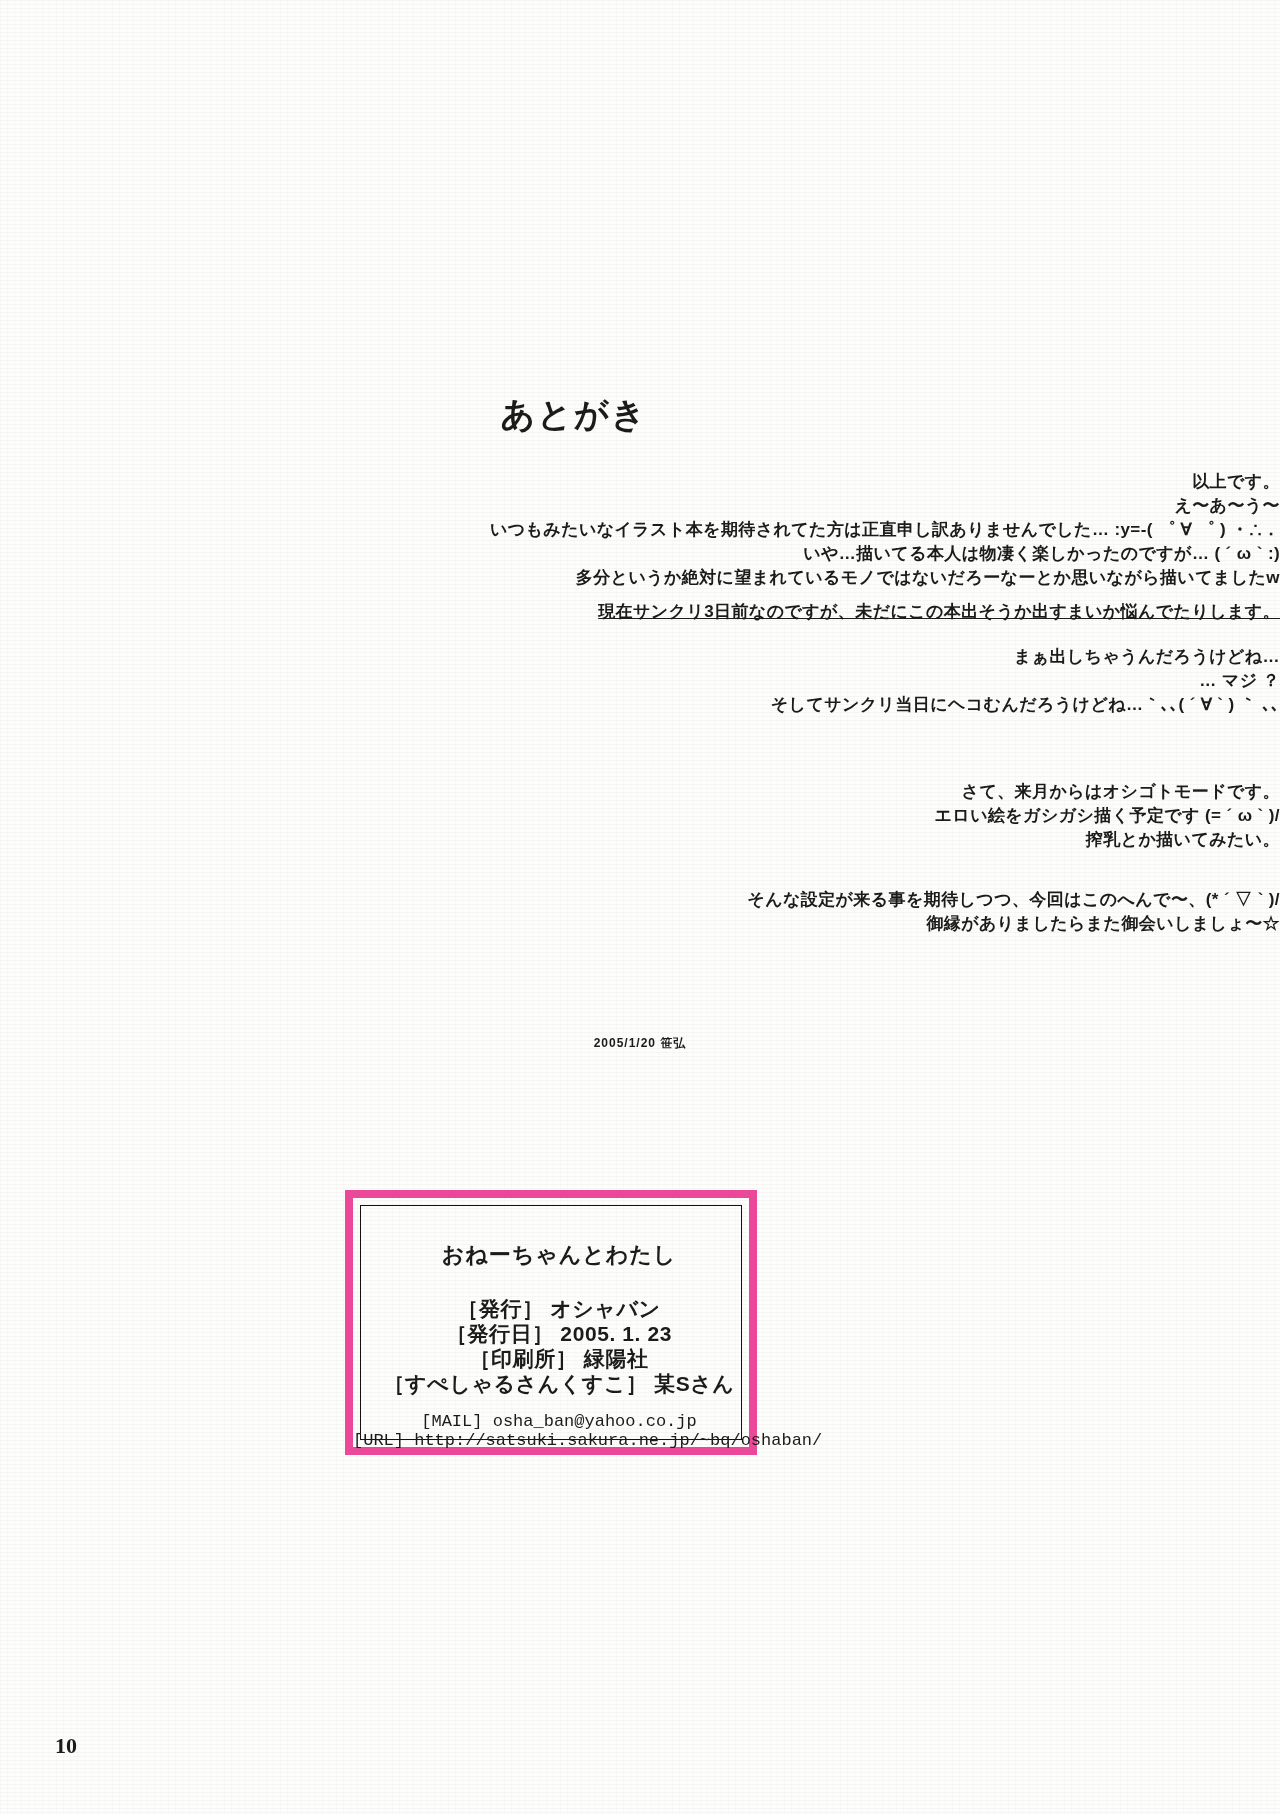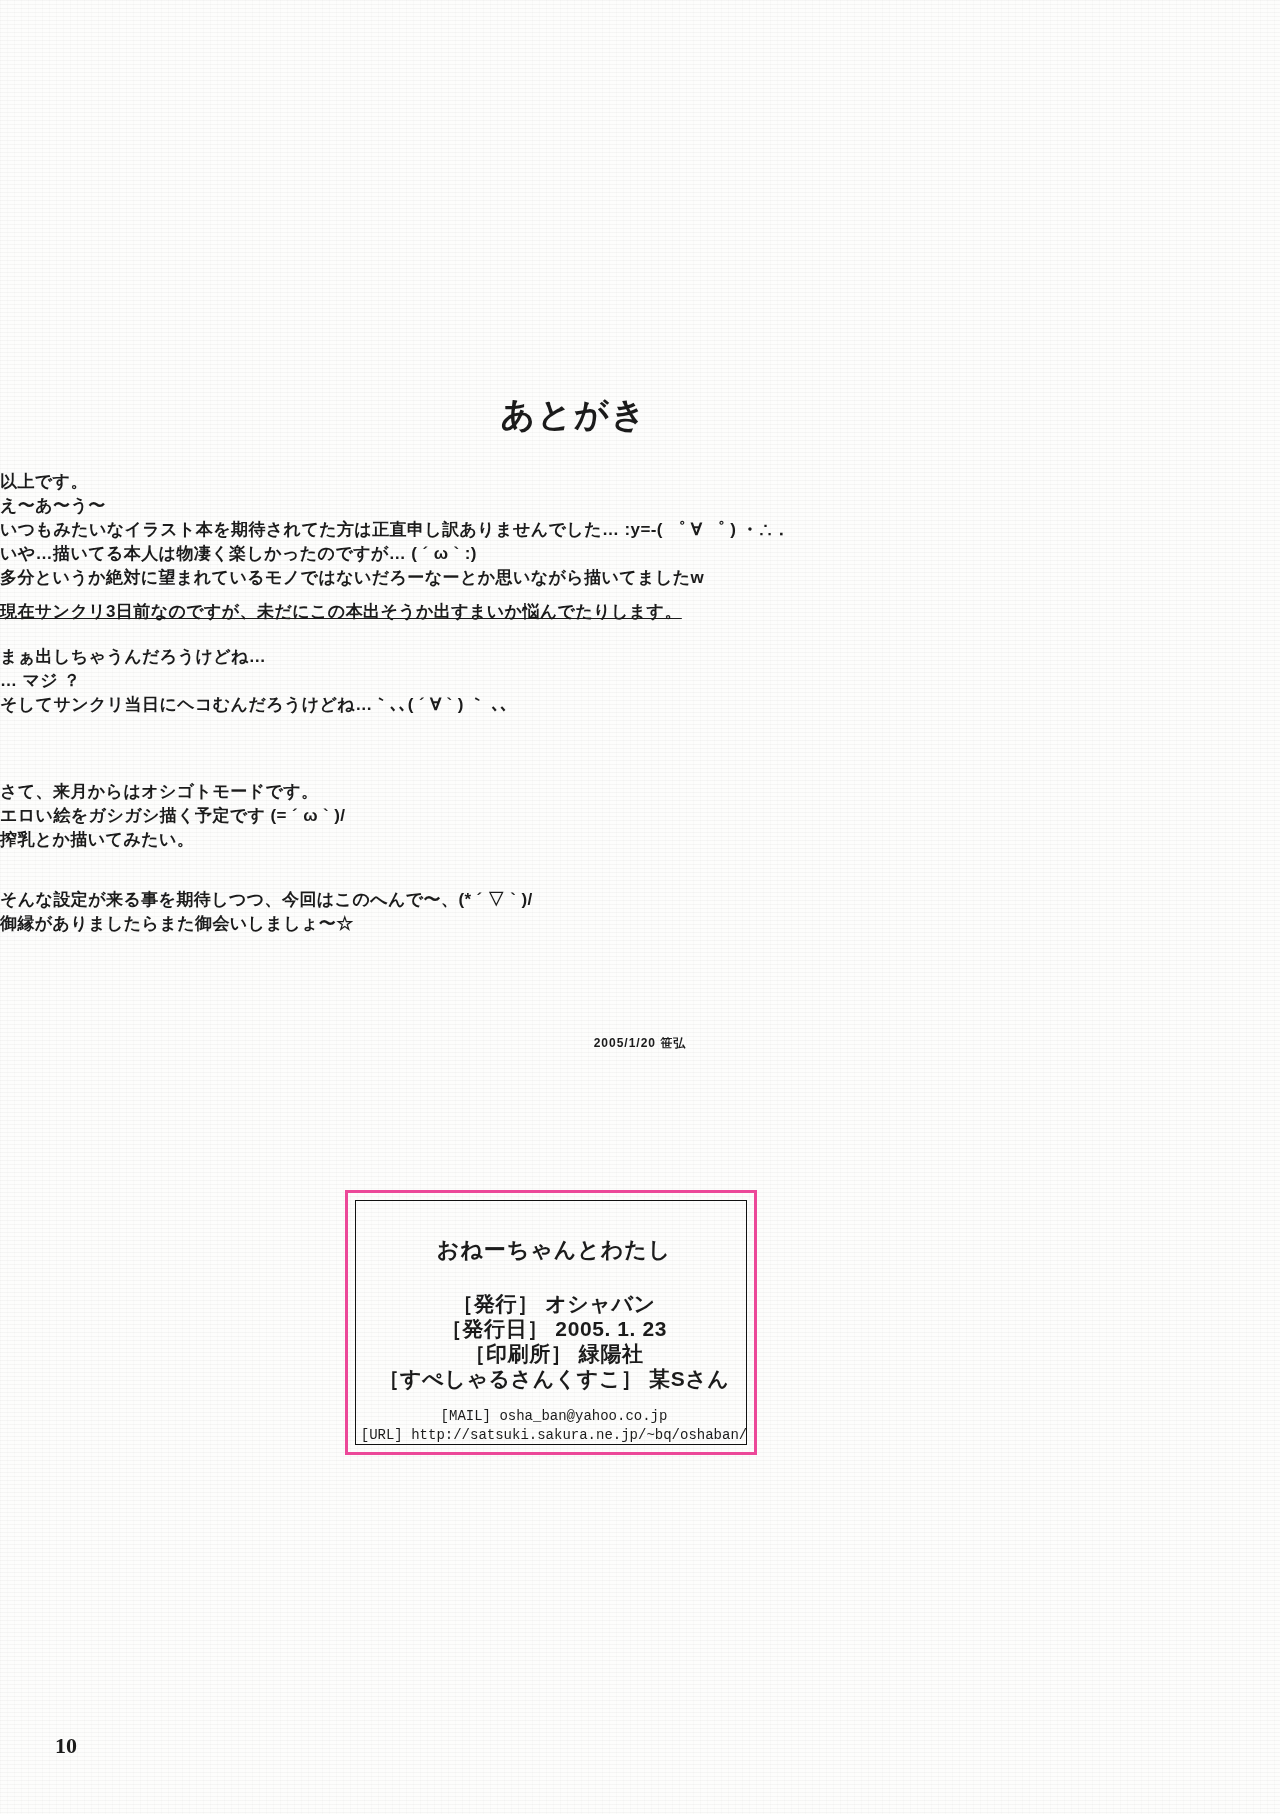--- a/index.html
+++ b/index.html
@@ -54,21 +54,21 @@
     text-align: center;
     font-size: 34px;
     font-weight: bold;
     letter-spacing: 2px;
   }
 
   .body-block {
     position: absolute;
     left: 0;
     width: 1280px;
-    text-align: left;
+    text-align: right;
     font-size: 17px;
     font-weight: bold;
     line-height: 24px;
     letter-spacing: 0.4px;
   }
   .body-block p {
     margin: 0;
     white-space: nowrap;
   }
 
@@ -89,21 +89,21 @@
     letter-spacing: 1px;
   }
 
   
   .colophon {
     position: absolute;
     left: 345px;
     top: 1190px;
     width: 412px;
     height: 265px;
-    border: 3px solid #ec4899;
+    border: 8px solid #ec4899;
     box-sizing: border-box;
   }
   .colophon-inner {
     position: absolute;
     left: 7px;
     top: 7px;
     right: 7px;
     bottom: 7px;
     border: 1px solid #111;
     box-sizing: border-box;
@@ -125,21 +125,21 @@
     margin-top: 26px;
     font-size: 21px;
     font-weight: bold;
     line-height: 25px;
     letter-spacing: 0.6px;
   }
   .colophon-lines p { margin: 0; white-space: nowrap; }
   .colophon-contact {
     margin-top: 16px;
     font-family: "Liberation Mono", monospace;
-    font-size: 14px;
+    font-size: 17px;
     line-height: 19px;
   }
   .colophon-contact p { margin: 0; white-space: nowrap; }
 
   .page-number {
     position: absolute;
     left: 55px;
     top: 1733px;
     font-size: 22px;
     font-weight: bold;

